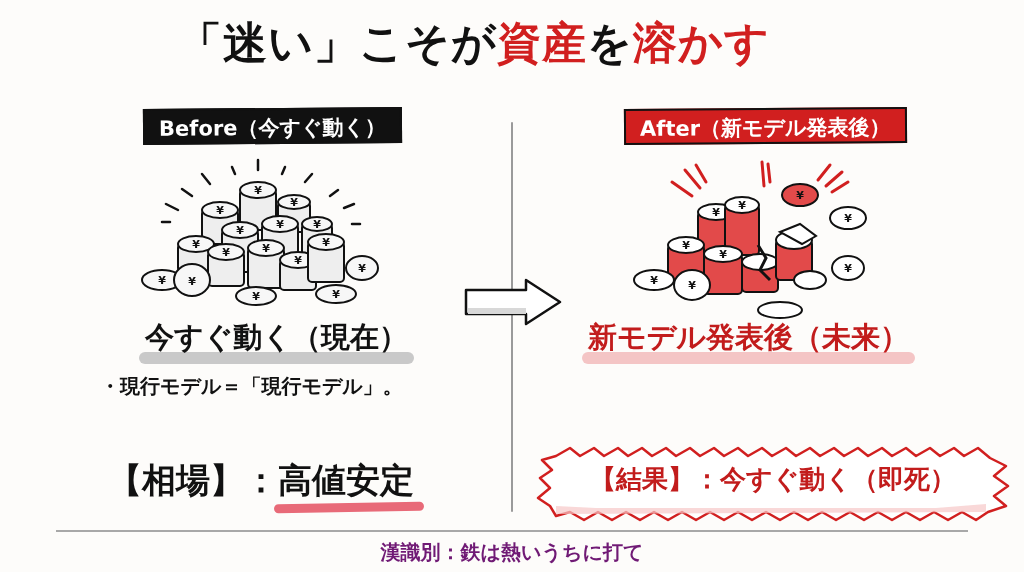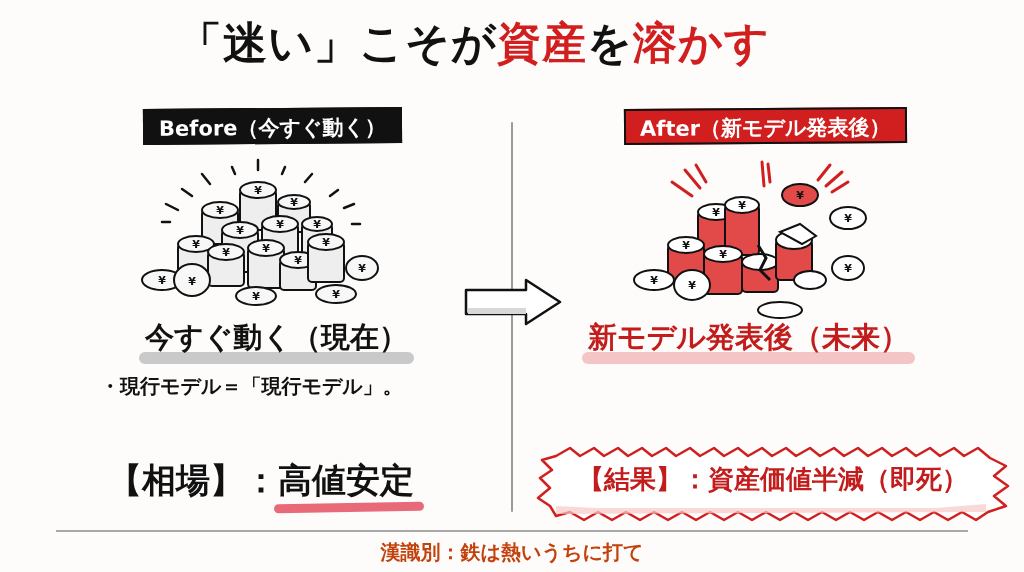--- a/index.html
+++ b/index.html
@@ -56,21 +56,21 @@
   .result-burst { position: absolute; left: 536px; top: 446px; width: 474px; height: 76px; }
   .result-text {
     position: absolute; left: 560px; top: 462px; width: 426px; text-align: center;
     font-size: 26px; font-weight: bold; color: #c21c1c; white-space: nowrap;
   }
   .divider-h {
     position: absolute; left: 56px; top: 530px; width: 912px; height: 2px; background: #a8a8a8;
   }
   .footer {
     position: absolute; top: 539px; left: 0; width: 1024px; text-align: center;
-    font-size: 20px; font-weight: bold; color: #c2410c;
+    font-size: 20px; font-weight: bold; color: #701a75;
   }
 </style>
 </head>
 <body>
 
 <div class="title">
   <span>「迷い」こそが</span><span class="red">資産</span><span>を</span><span class="red">溶かす</span>
 </div>
 
 <div class="divider-v"></div>
@@ -212,16 +212,16 @@
   <span>新モデル発表後（未来）</span>
 </div>
 
 <div class="bullets bullets-after">
 </div>
 
 <svg class="result-burst" viewBox="0 0 474 76" preserveAspectRatio="none">
   <path d="M20 10 L34 2 L44 10 L58 2 L68 10 L82 2 L92 10 L106 2 L116 10 L130 2 L140 10 L154 2 L164 10 L178 2 L188 10 L202 2 L212 10 L226 2 L236 10 L250 2 L260 10 L274 2 L284 10 L298 2 L308 10 L322 2 L332 10 L346 2 L356 10 L370 2 L380 10 L394 2 L404 10 L418 2 L428 10 L442 2 L454 12 L470 20 L458 30 L472 40 L458 50 L470 60 L452 66 L440 74 L426 66 L412 74 L398 66 L384 74 L370 66 L356 74 L342 66 L328 74 L314 66 L300 74 L286 66 L272 74 L258 66 L244 74 L230 66 L216 74 L202 66 L188 74 L174 66 L160 74 L146 66 L132 74 L118 66 L104 74 L90 66 L76 74 L62 66 L48 74 L34 66 L20 70 L14 60 L2 52 L14 42 L4 32 L16 24 L6 14 Z" fill="#fff" stroke="#d11f1f" stroke-width="2.5" stroke-linejoin="round"></path>
   <path d="M20 60 L60 62 L400 62 L450 58 L450 66 L20 68 Z" fill="#f6c8c8" opacity="0.7"></path>
 </svg>
-<div class="result-text">【結果】：資産価値半減（即死）</div>
+<div class="result-text">【結果】：今すぐ動く（即死）</div>
 
 <div class="divider-h"></div>
 <div class="footer">漢識別：鉄は熱いうちに打て</div>
 
 </body></html>

